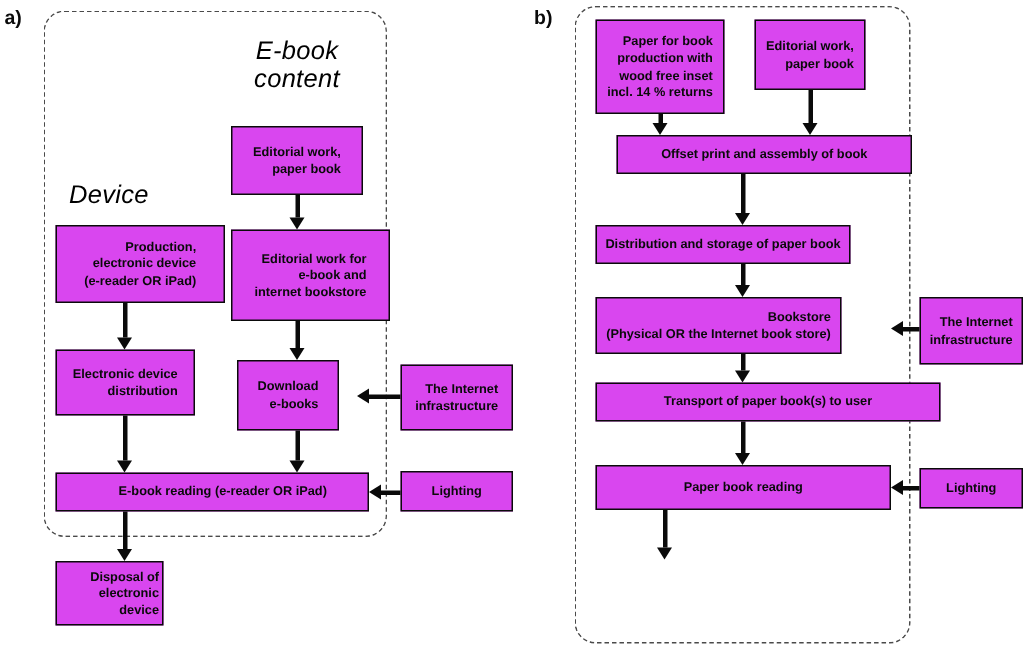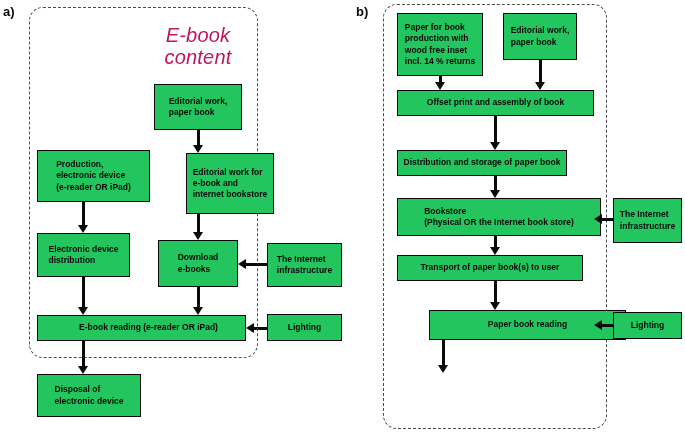--- a/index.html
+++ b/index.html
@@ -19,36 +19,36 @@
   }
   .boundary {
     position: absolute;
     border: 1.5px dashed #4a4a4a;
     border-radius: 14px;
     box-sizing: border-box;
   }
   .region {
     position: absolute;
     font-style: italic;
-    font-size: 20px;
-    color: #be185d;
+    font-size: 17px;
+    color: #000000;
     white-space: pre-line;
     text-align: center;
     line-height: 1.12;
     letter-spacing: 0.2px;
   }
   .box {
     position: absolute;
     box-sizing: border-box;
     border: 1.5px solid #0a0a0a;
-    background: #22c55e;
+    background: #d946ef;
     display: flex;
     align-items: center;
     justify-content: center;
-    text-align: left;
+    text-align: right;
     font-weight: 700;
     font-size: 8.5px;
     line-height: 1.32;
     color: #0a0a0a;
     white-space: pre-line;
     padding: 2px;
   }
   .arr-d { position: absolute; width: 2.5px; background: #0a0a0a; }
   .arr-d::after {
     content: ""; position: absolute; left: 50%; transform: translateX(-50%);
@@ -69,41 +69,42 @@
 
 <div class="canvas">
 
   <div class="panel-label" style="left:3px; top:4px;">a)</div>
 
   <div class="boundary" style="left:29px; top:7px; width:229px; height:351px;"></div>
 
   <div class="region" style="left:150px; top:24px; width:96px;">E-book
 content</div>
 
+  <div class="region" style="left:46px; top:120px; width:90px; text-align:left;">Device</div>
 
   <div class="box" style="left:154px; top:84px; width:88px; height:46px;">Editorial work,
 paper book</div>
 
-  <div class="box" style="left:154px; top:153px; width:88px; height:61px;margin-left:32px;">Editorial work for
+  <div class="box" style="left:154px; top:153px; width:106px; height:61px;">Editorial work for
 e-book and
 internet bookstore</div>
 
-  <div class="box" style="left:158px; top:240px; width:80px; height:47px;">Download
+  <div class="box" style="left:158px; top:240px; width:68px; height:47px;">Download
 e-books</div>
 
   <div class="box" style="left:37px; top:150px; width:113px; height:52px;">Production,
 electronic device
 (e-reader OR iPad)</div>
 
   <div class="box" style="left:37px; top:233px; width:93px; height:44px;">Electronic device
 distribution</div>
 
   <div class="box" style="left:37px; top:315px; width:209px; height:26px;padding-left:16px;">E-book reading (e-reader OR iPad)</div>
 
-  <div class="box" style="left:37px; top:374px; width:104px; height:43px;">Disposal of
+  <div class="box" style="left:37px; top:374px; width:72px; height:43px;">Disposal of
 electronic device</div>
 
   <div class="box" style="left:267px; top:243px; width:75px; height:44px;">The Internet
 infrastructure</div>
 
   <div class="box" style="left:267px; top:314px; width:75px; height:27px;">Lighting</div>
 
   <div class="arr-d" style="left:197px; top:130px; height:15px;"></div>
   <div class="arr-d" style="left:197px; top:214px; height:18px;"></div>
   <div class="arr-d" style="left:197px; top:287px; height:20px;"></div>
@@ -118,30 +119,30 @@
   <div class="boundary" style="left:383px; top:4px; width:224px; height:425px;"></div>
 
   <div class="box" style="left:397px; top:13px; width:86px; height:63px;">Paper for book
 production with
 wood free inset
 incl. 14 % returns</div>
 
   <div class="box" style="left:503px; top:13px; width:74px; height:47px;">Editorial work,
 paper book</div>
 
-  <div class="box" style="left:397px; top:90px; width:197px; height:26px;">Offset print and assembly of book</div>
+  <div class="box" style="left:411px; top:90px; width:197px; height:26px;">Offset print and assembly of book</div>
 
   <div class="box" style="left:397px; top:150px; width:170px; height:26px;">Distribution and storage of paper book</div>
 
-  <div class="box" style="left:397px; top:198px; width:204px; height:38px;">Bookstore
+  <div class="box" style="left:397px; top:198px; width:164px; height:38px;">Bookstore
 (Physical OR the Internet book store)</div>
 
-  <div class="box" style="left:397px; top:255px; width:186px; height:26px;">Transport of paper book(s) to user</div>
+  <div class="box" style="left:397px; top:255px; width:230px; height:26px;">Transport of paper book(s) to user</div>
 
-  <div class="box" style="left:397px; top:310px; width:197px; height:30px;margin-left:32px;">Paper book reading</div>
+  <div class="box" style="left:397px; top:310px; width:197px; height:30px;">Paper book reading</div>
 
 
   <div class="box" style="left:613px; top:198px; width:69px; height:45px;">The Internet
 infrastructure</div>
 
   <div class="box" style="left:613px; top:312px; width:69px; height:27px;">Lighting</div>
 
   <div class="arr-d" style="left:439px; top:76px; height:6px;"></div>
   <div class="arr-d" style="left:539px; top:60px; height:22px;"></div>
   <div class="arr-d" style="left:494px; top:116px; height:26px;"></div>

